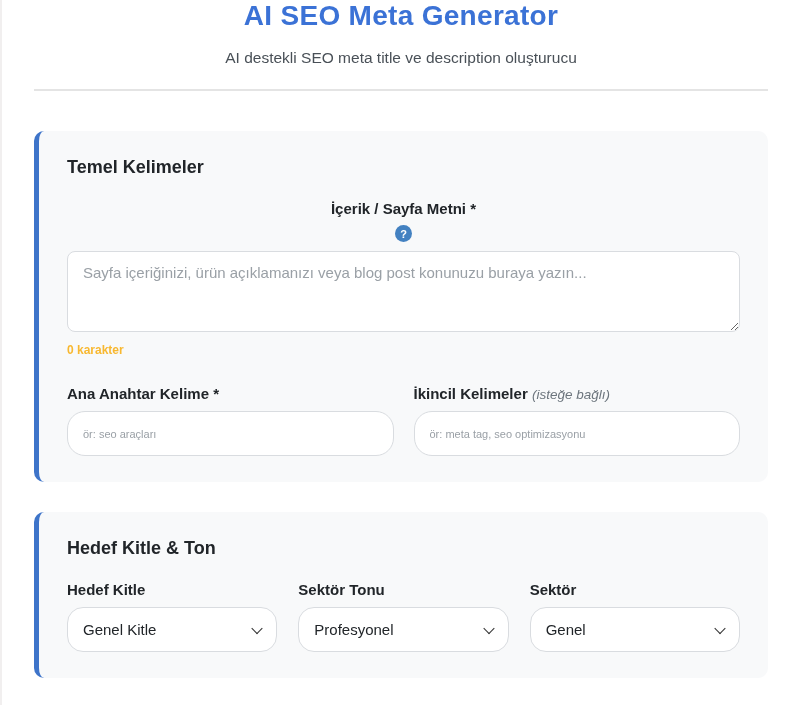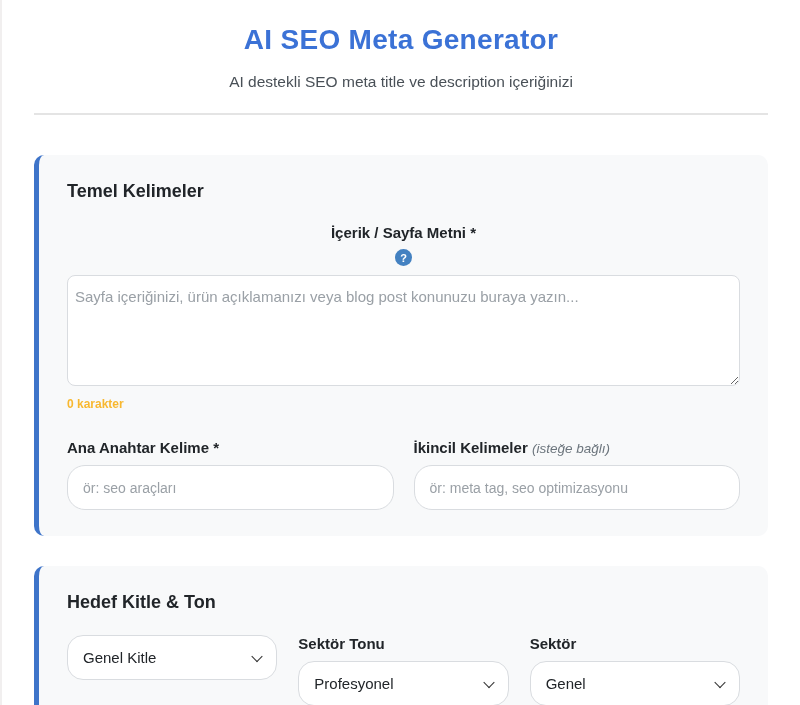--- a/index.html
+++ b/index.html
@@ -5,21 +5,21 @@
   * { box-sizing: border-box; margin: 0; padding: 0; }
   html, body { width: 800px; height: 705px; }
   body {
     background: #ffffff;
     font-family: "Liberation Sans", sans-serif;
     color: #212529;
     border-left: 2px solid #f1efef;
     overflow: hidden;
   }
   
-  .header { padding-top: 24px; text-align: center; }
+  .header { text-align: center; }
   .page-title {
     font-size: 28px;
     font-weight: 700;
     color: #3b72d6;
     letter-spacing: 0.3px;
   }
   .page-subtitle {
     margin-top: 17px;
     font-size: 15.5px;
     color: #495057;
@@ -76,22 +76,22 @@
     border-radius: 50%;
     background: #4381c1;
     color: #ffffff;
     font-size: 11px;
     font-weight: 700;
     cursor: pointer;
     user-select: none;
   }
   textarea.content-area {
     width: 100%;
-    height: 111px;
-    padding: 12px 7px;
+    height: 81px;
+    padding: 12px 15px;
     border: 1px solid #d9dce0;
     border-radius: 8px;
     background: #ffffff;
     font-family: "Liberation Sans", sans-serif;
     font-size: 15px;
     color: #212529;
     resize: both;
     outline: none;
   }
   textarea.content-area::placeholder { color: #9aa0a6; }
@@ -114,21 +114,21 @@
     gap: 21px;
   }
   input.text-input {
     width: 100%;
     height: 45px;
     padding: 0 15px;
     border: 1px solid #d9dce0;
     border-radius: 18px;
     background: #ffffff;
     font-family: "Liberation Sans", sans-serif;
-    font-size: 14px;
+    font-size: 11px;
     color: #212529;
     outline: none;
   }
   input.text-input::placeholder { color: #9aa0a6; }
   
   .select-wrap { position: relative; }
   select.select-input {
     width: 100%;
     height: 45px;
     padding: 0 34px 0 15px;
@@ -153,21 +153,21 @@
     border-bottom: 1.6px solid #333;
     transform: translateY(-68%) rotate(45deg);
     pointer-events: none;
   }
 </style>
 </head>
 <body>
 
 <div class="header">
   <h1 class="page-title">AI SEO Meta Generator</h1>
-  <p class="page-subtitle">AI destekli SEO meta title ve description içeriğinizi</p>
+  <p class="page-subtitle">AI destekli SEO meta title ve description oluşturucu</p>
 </div>
 
 <hr class="divider">
 
 <div class="main">
 
   <section class="card card-basic">
     <h2 class="card-heading">Temel Kelimeler</h2>
 
     <div class="label-row">
@@ -189,20 +189,21 @@
         <input type="text" class="text-input" placeholder="ör: meta tag, seo optimizasyonu" style="">
       </div>
     </div>
   </section>
 
   <section class="card card-audience">
     <h2 class="card-heading">Hedef Kitle &amp; Ton</h2>
 
     <div class="row-3">
       <div class="field">
+        <label class="field-label">Hedef Kitle</label>
         <div class="select-wrap">
           <select class="select-input">
             <option selected="">Genel Kitle</option>
           </select>
           <span class="chevron"></span>
         </div>
       </div>
       <div class="field">
         <label class="field-label">Sektör Tonu</label>
         <div class="select-wrap">

